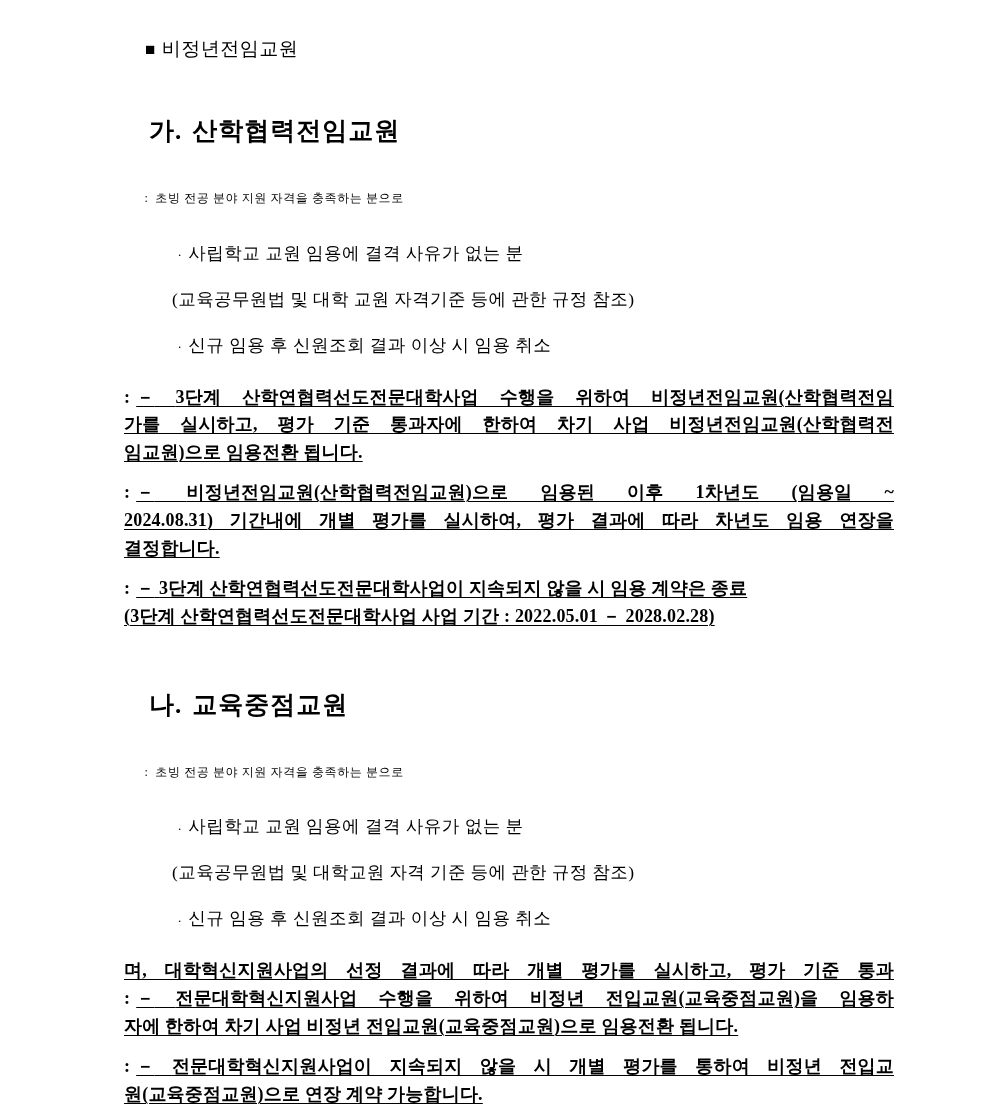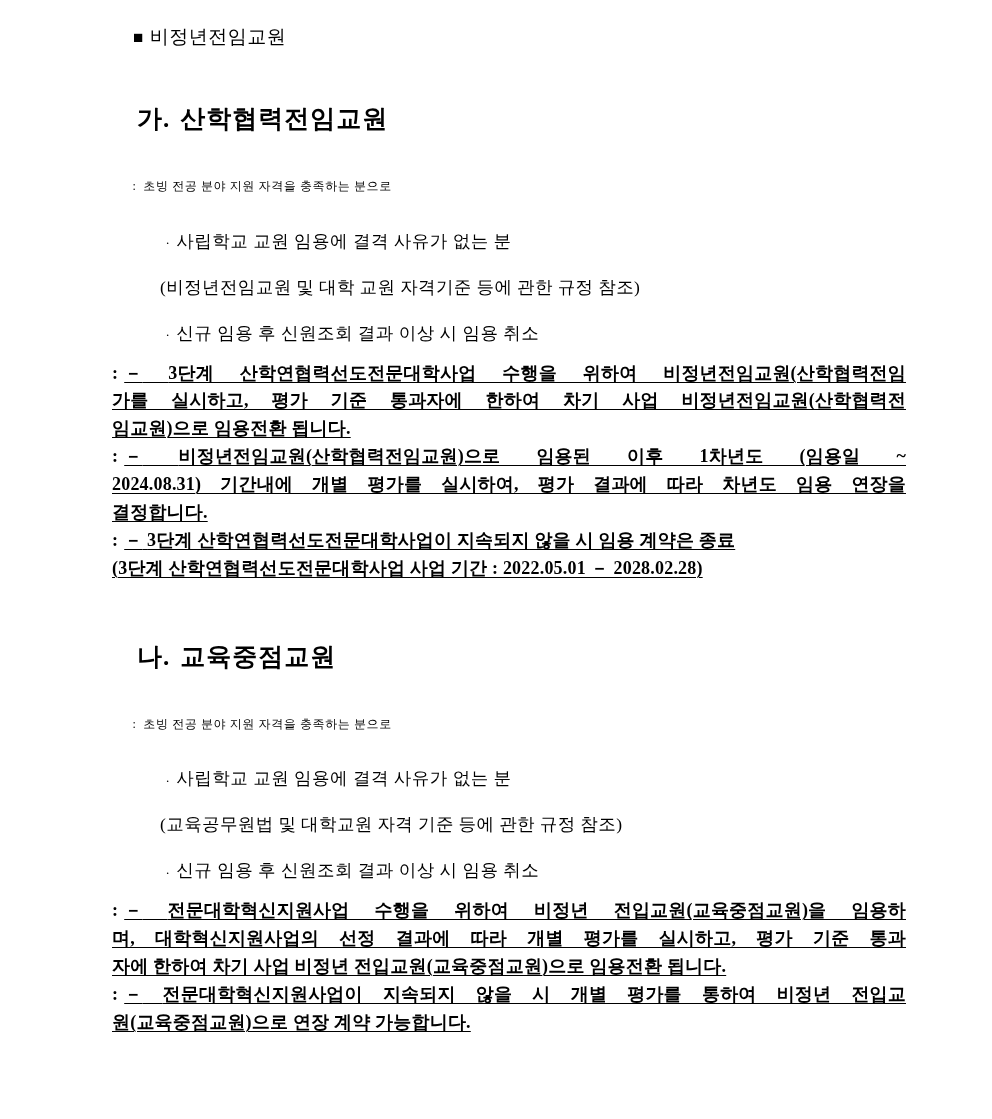--- a/index.html
+++ b/index.html
@@ -12,21 +12,21 @@
     height: 1119px;
     font-family: "Liberation Serif", "DejaVu Serif", serif;
     color: #000000;
     position: relative;
     overflow: hidden;
   }
   .page {
     position: relative;
     width: 992px;
     height: 1119px;
-    padding: 0;
+    padding: 12px;
     box-sizing: border-box;
   }
 
   
   .line {
     white-space: pre-wrap;
     line-height: 1.0;
   }
 
   
@@ -84,20 +84,21 @@
     font-size: 17.5px;
     padding-left: 160px;
     margin-top: 11px;
     letter-spacing: 0.4px;
   }
 
   
   .bold-par {
     font-size: 18px;
     font-weight: 700;
+    margin-top: 12px;
     padding-left: 112px;
     padding-right: 86px;
     letter-spacing: 0.2px;
   }
   .bold-par .marker {
     font-weight: 700;
     margin-right: 6px;
   }
   .bold-par .u {
     text-decoration: underline;
@@ -132,21 +133,21 @@
   </div>
 
   <div class="colon-line line">
     <span class="colon">:</span><span>초빙 전공 분야 지원 자격을 충족하는 분으로</span>
   </div>
 
   <div class="dot-line line">
     <span class="dot">·</span><span>사립학교 교원 임용에 결격 사유가 없는 분</span>
   </div>
 
-  <div class="paren-line line">(비정년전임교원 및 대학 교원 자격기준 등에 관한 규정 참조)</div>
+  <div class="paren-line line">(교육공무원법 및 대학 교원 자격기준 등에 관한 규정 참조)</div>
 
   <div class="dot-line line">
     <span class="dot">·</span><span>신규 임용 후 신원조회 결과 이상 시 임용 취소</span>
   </div>
 
   <div class="bold-par">
     <span class="just"><span class="marker">:</span><span class="u"><span>－</span> <span>3단계 산학연협력선도전문대학사업 수행을 위하여 비정년전임교원(산학협력전임</span></span></span>
     <span class="just"><span class="u">가를 실시하고, 평가 기준 통과자에 한하여 차기 사업 비정년전임교원(산학협력전</span></span>
     <span class="lastline"><span class="u">임교원)으로 임용전환 됩니다.</span></span>
   </div>
@@ -176,22 +177,22 @@
     <span class="dot">·</span><span>사립학교 교원 임용에 결격 사유가 없는 분</span>
   </div>
 
   <div class="paren-line line">(교육공무원법 및 대학교원 자격 기준 등에 관한 규정 참조)</div>
 
   <div class="dot-line line">
     <span class="dot">·</span><span>신규 임용 후 신원조회 결과 이상 시 임용 취소</span>
   </div>
 
   <div class="bold-par">
+    <span class="just"><span class="u">며, 대학혁신지원사업의 선정 결과에 따라 개별 평가를 실시하고, 평가 기준 통과</span></span>
     <span class="just"><span class="marker">:</span><span class="u"><span>－</span> <span>전문대학혁신지원사업 수행을 위하여 비정년 전입교원(교육중점교원)을 임용하</span></span></span>
-    <span class="just"><span class="u">며, 대학혁신지원사업의 선정 결과에 따라 개별 평가를 실시하고, 평가 기준 통과</span></span>
     <span class="lastline"><span class="u">자에 한하여 차기 사업 비정년 전입교원(교육중점교원)으로 임용전환 됩니다.</span></span>
   </div>
 
   <div class="bold-par">
     <span class="just"><span class="marker">:</span><span class="u"><span>－</span> <span>전문대학혁신지원사업이 지속되지 않을 시 개별 평가를 통하여 비정년 전입교</span></span></span>
     <span class="lastline"><span class="u">원(교육중점교원)으로 연장 계약 가능합니다.</span></span>
   </div>
 
 </div>
 

